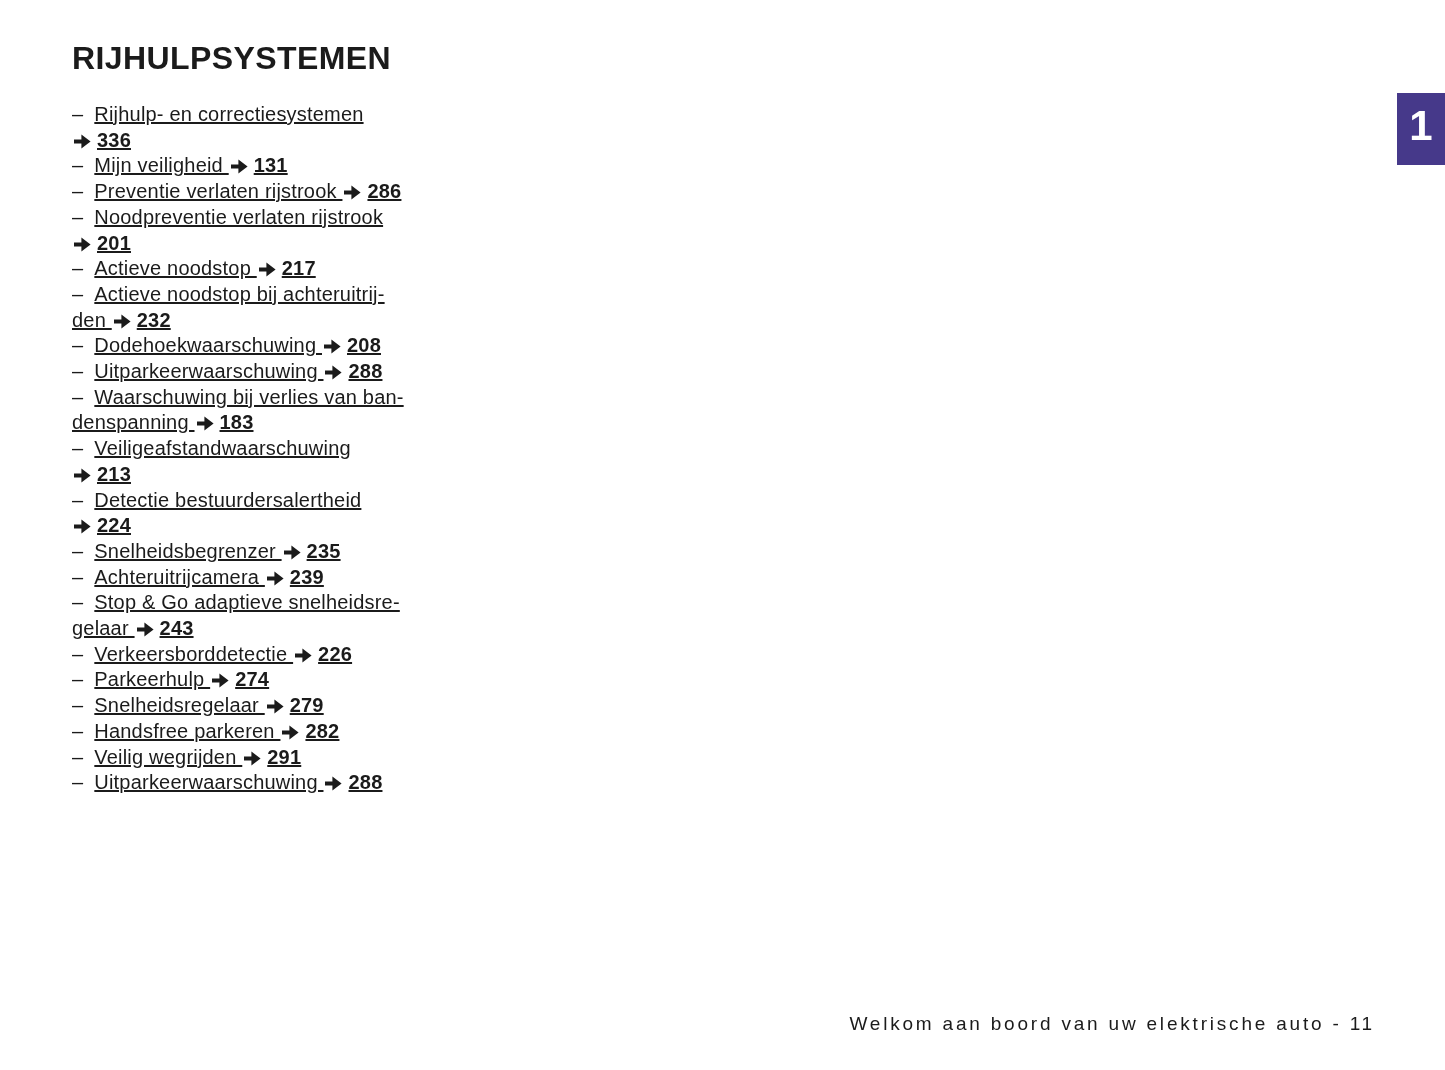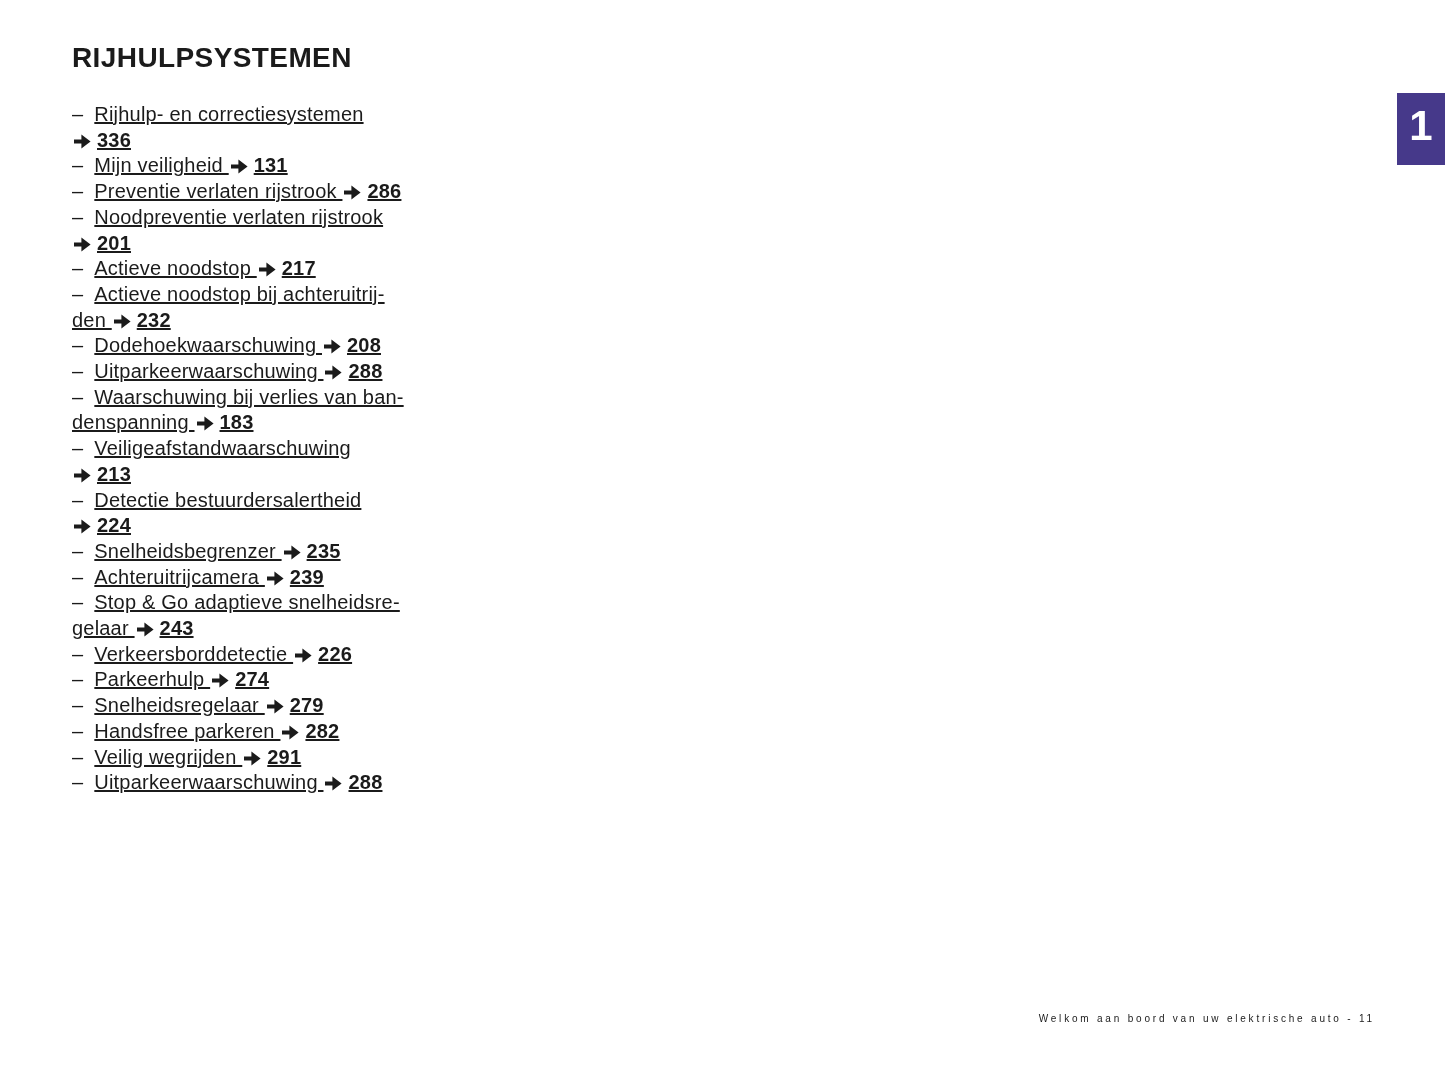--- a/index.html
+++ b/index.html
@@ -18,21 +18,21 @@
   .page {
     position: absolute;
     inset: 0;
     background: #ffffff;
   }
   .page-title {
     position: absolute;
     left: 72px;
     top: 42px;
     margin: 0;
-    font-size: 28px;
+    font-size: 32px;
     line-height: 32px;
     font-weight: 700;
     letter-spacing: 0.4px;
     color: #1b1b1b;
   }
   .toc {
     position: absolute;
     left: 72px;
     top: 102px;
     width: 480px;
@@ -71,21 +71,21 @@
     justify-content: center;
     padding-bottom: 6px;
     color: #ffffff;
     font-size: 42px;
     font-weight: 700;
   }
   .footer-text {
     position: absolute;
     top: 1013px;
     right: 70px;
-    font-size: 10px;
+    font-size: 19px;
     letter-spacing: 2.8px;
     color: #1b1b1b;
     white-space: nowrap;
   }
 </style>
 </head>
 <body>
 
 <div class="page">
 

